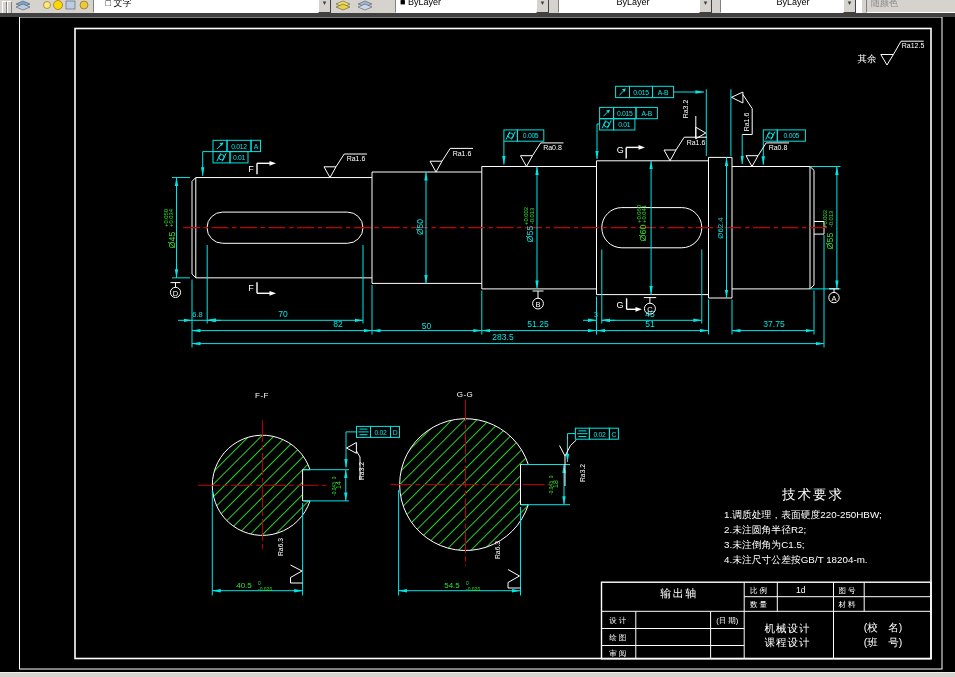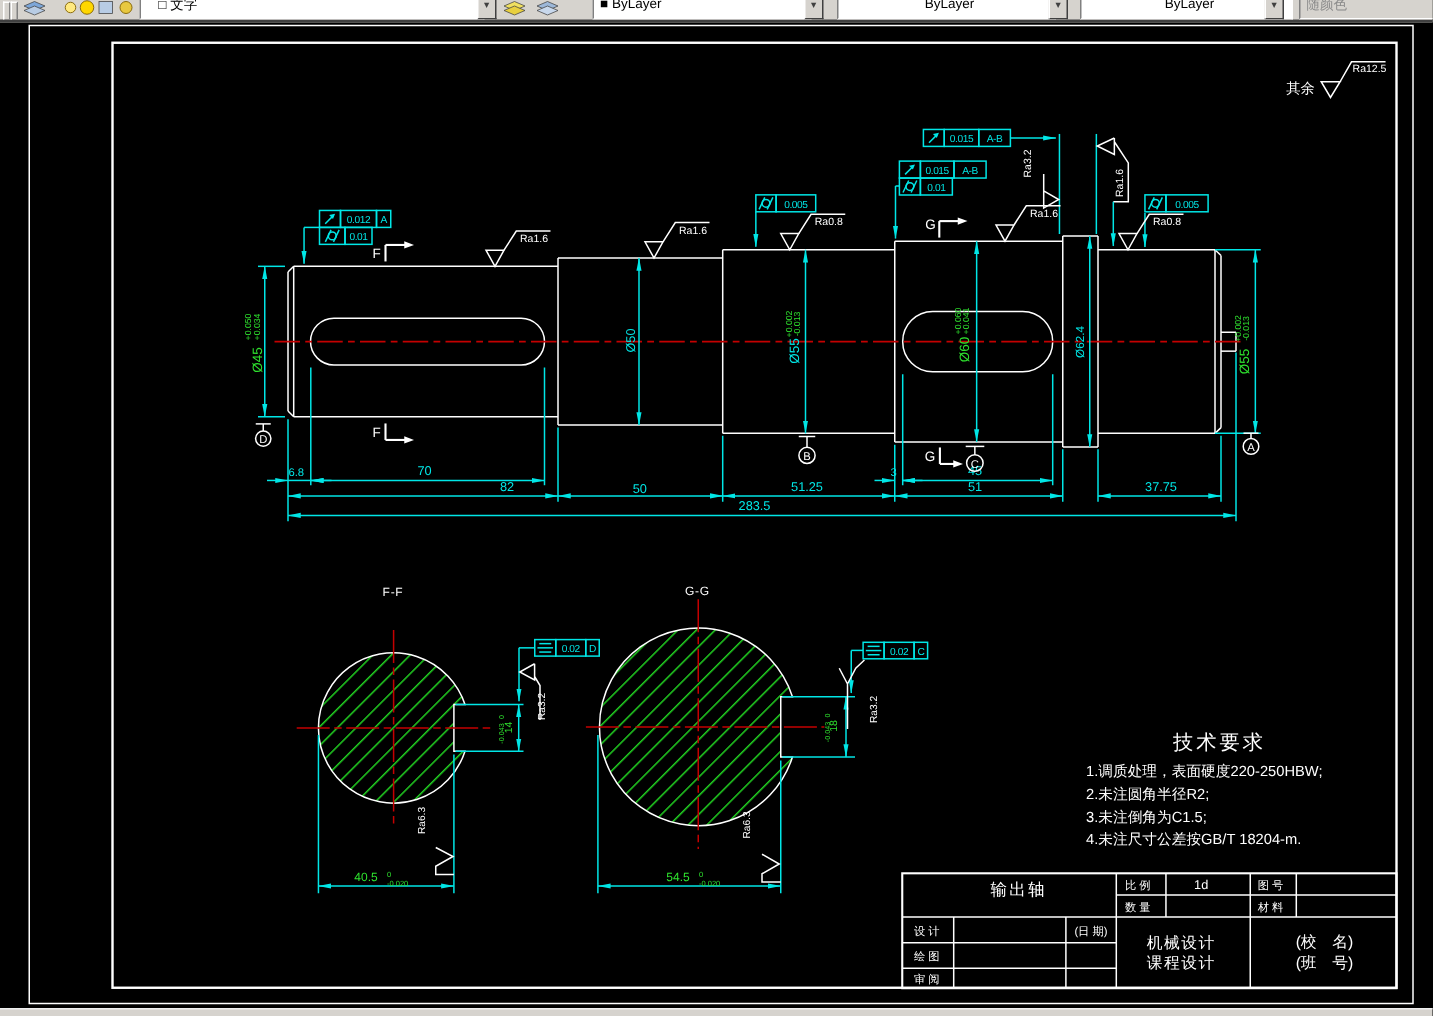--- a/index.html
+++ b/index.html
@@ -1,15 +1,15 @@
 <!DOCTYPE html>
 <html><head><meta charset="utf-8">
 <style>
 html,body{margin:0;padding:0;width:955px;height:677px;background:#000;overflow:hidden}
-#toolbar{position:absolute;top:0;left:0;width:955px;height:13px;background:#d6d3ce;border-bottom:2px solid #404040;overflow:hidden}
+#toolbar{position:absolute;top:0;left:0;width:955px;height:13px;background:#d6d3ce;border-bottom:4px solid #404040;overflow:hidden}
 .combo{position:absolute;top:-4px;height:15px;background:#fff;border:1px solid;border-color:#808080 #fff #fff #808080;font:9px "Liberation Sans",sans-serif;color:#000;padding-left:4px}
 .btn{position:absolute;width:11px;height:13px;background:#d6d3ce;border:1px solid;border-color:#fff #404040 #404040 #fff;font:7px "Liberation Sans",sans-serif;text-align:center;color:#404040}
 #canvas{position:absolute;top:13px;left:0;width:955px;height:660px;background:#000}
 #status{position:absolute;top:672px;left:0;width:955px;height:5px;background:#d6d3ce;border-top:1px solid #efefef}
 svg{position:absolute;top:0;left:0}
 </style></head>
 <body>
 <div id="canvas"></div>
 <svg width="955" height="677" viewBox="0 0 955 677">
 <defs>

